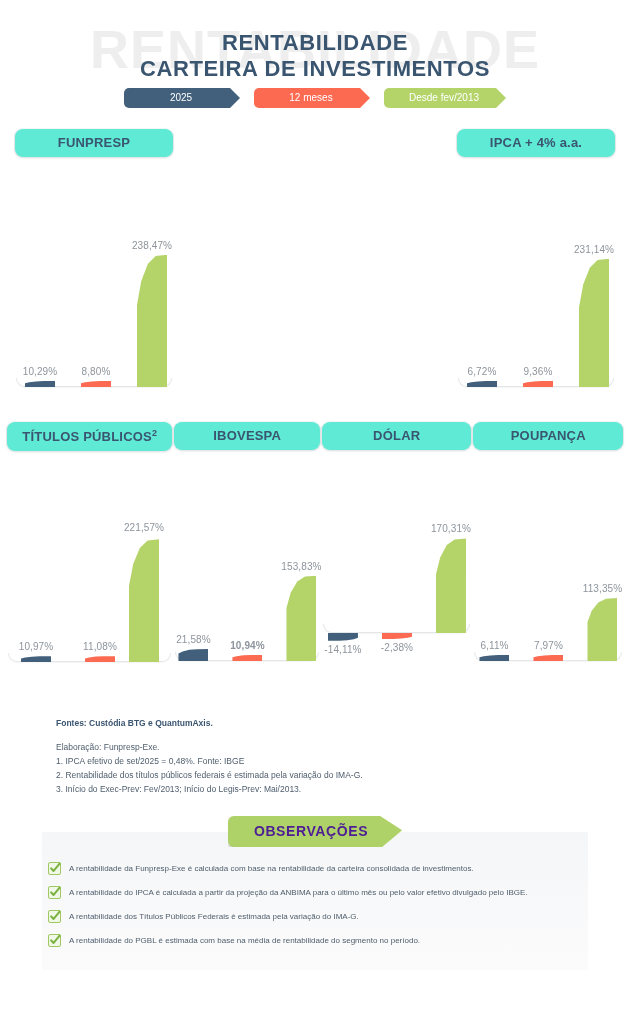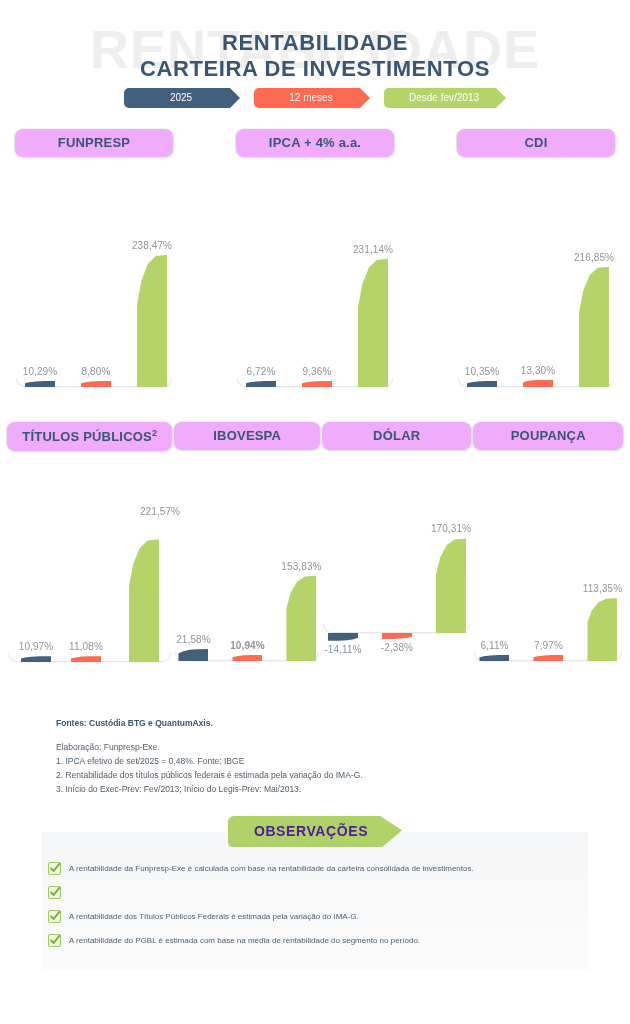--- a/index.html
+++ b/index.html
@@ -39,21 +39,21 @@
   .pill-12m{background:#fc6a52;min-width:86px;}
   .pill-desde{background:#b4d46a;min-width:92px;}
 
   
   .row{display:flex;position:relative;}
   .row1{padding:0 14px;justify-content:space-between;margin-top:8px;}
   .row2{padding:0 6px;justify-content:space-between;margin-top:34px;}
 
   .chart{position:relative;}
   .chart-title{
-    background:#f0abfc;
+    background:#5eead4;
     border:1px solid #e4e7ea;
     border-top-color:#f4f5f6;
     border-radius:9px;
     box-shadow:0 1px 2px rgba(0,0,0,.06);
     text-align:center;
     font-size:13px;font-weight:bold;color:#3a5570;
     padding:6px 4px 7px;
     letter-spacing:.2px;
     white-space:nowrap;
   }
@@ -172,55 +172,37 @@
         <div class="bar-col" style="left: 67px; bottom: 0px; height: 215px;">
           <div class="bar c-12m" style="height: 6px; bottom: 0px;"></div>
           <div class="val" style="left: 50%; transform: translateX(-50%); bottom: 10px;">9,36%</div>
         </div>
         <div class="bar-col" style="left: 123px; bottom: 0px; height: 215px;">
           <div class="bar c-desde" style="height: 128.283px; bottom: 0px;"></div>
           <div class="val" style="left: 50%; transform: translateX(-50%); bottom: 132.283px;">231,14%</div>
         </div>
       </div>
     </div>
-    <div class="chart" style="width: 160px;">
-      <div class="chart-title">CDI</div>
-      <div class="plot" style="height: 215px; margin-top: 14px;">
-        <div class="baseline" style="bottom: 0px;"></div>
-        <div class="bar-col" style="left: 11px; bottom: 0px; height: 215px;">
-          <div class="bar c-2025" style="height: 6px; bottom: 0px;"></div>
-          <div class="val" style="left: 50%; transform: translateX(-50%); bottom: 10px;">10,35%</div>
-        </div>
-        <div class="bar-col" style="left: 67px; bottom: 0px; height: 215px;">
-          <div class="bar c-12m" style="height: 7.3815px; bottom: 0px;"></div>
-          <div class="val" style="left: 50%; transform: translateX(-50%); bottom: 11.3815px;">13,30%</div>
-        </div>
-        <div class="bar-col" style="left: 123px; bottom: 0px; height: 215px;">
-          <div class="bar c-desde" style="height: 120.352px; bottom: 0px;"></div>
-          <div class="val" style="left: 50%; transform: translateX(-50%); bottom: 124.352px;">216,85%</div>
-        </div>
-      </div>
-    </div>
   </div>
 <div id="charts-row2" class="row row2">
     <div class="chart" style="width: 168px;">
       <div class="chart-title">TÍTULOS PÚBLICOS<sup>2</sup></div>
       <div class="plot" style="height: 196px; margin-top: 14px;">
         <div class="baseline" style="bottom: 0px;"></div>
         <div class="bar-col" style="left: 15px; bottom: 0px; height: 196px;">
           <div class="bar c-2025" style="height: 6.08835px; bottom: 0px;"></div>
           <div class="val" style="left: 50%; transform: translateX(-50%); bottom: 10.0884px;">10,97%</div>
         </div>
-        <div class="bar-col" style="left: 65px; bottom: 0px; height: 196px;">
+        <div class="bar-col" style="left: 79px; bottom: 0px; height: 196px;">
           <div class="bar c-12m" style="height: 6.1494px; bottom: 0px;"></div>
           <div class="val" style="left: 50%; transform: translateX(-50%); bottom: 10.1494px;">11,08%</div>
         </div>
         <div class="bar-col" style="left: 123px; bottom: 0px; height: 196px;">
           <div class="bar c-desde" style="height: 122.971px; bottom: 0px;"></div>
-          <div class="val" style="left: 50%; transform: translateX(-50%); bottom: 145px; margin-left: 16px;">221,57%</div>
+          <div class="val" style="left: 50%; transform: translateX(-50%); bottom: 129px;">221,57%</div>
         </div>
       </div>
     </div>
     <div class="chart" style="width: 148px;">
       <div class="chart-title">IBOVESPA</div>
       <div class="plot" style="height: 196px; margin-top: 14px;">
         <div class="baseline" style="bottom: 0px;"></div>
         <div class="bar-col" style="left: 5px; bottom: 0px; height: 196px;">
           <div class="bar c-2025" style="height: 11.9769px; bottom: 0px;"></div>
           <div class="val" style="left: 50%; transform: translateX(-50%); bottom: 15.9769px;">21,58%</div>
@@ -293,20 +275,21 @@
         </svg>
       </span>
       <span class="obs-text">A rentabilidade da Funpresp-Exe é calculada com base na rentabilidade da carteira consolidada de investimentos.</span>
     </div>
     <div class="obs-item">
       <span class="chk">
         <svg width="13" height="13" viewBox="0 0 13 13">
           <path d="M2.2 6.4 L4.6 8.9 L10.6 1.6" fill="none" stroke="#7cb342" stroke-width="2.1" stroke-linecap="round" stroke-linejoin="round"></path>
         </svg>
       </span>
+      <span class="obs-text">A rentabilidade do IPCA é calculada a partir da projeção da ANBIMA para o último mês ou pelo valor efetivo divulgado pelo IBGE.</span>
     </div>
     <div class="obs-item">
       <span class="chk">
         <svg width="13" height="13" viewBox="0 0 13 13">
           <path d="M2.2 6.4 L4.6 8.9 L10.6 1.6" fill="none" stroke="#7cb342" stroke-width="2.1" stroke-linecap="round" stroke-linejoin="round"></path>
         </svg>
       </span>
       <span class="obs-text">A rentabilidade dos Títulos Públicos Federais é estimada pela variação do IMA-G.</span>
     </div>
     <div class="obs-item">

